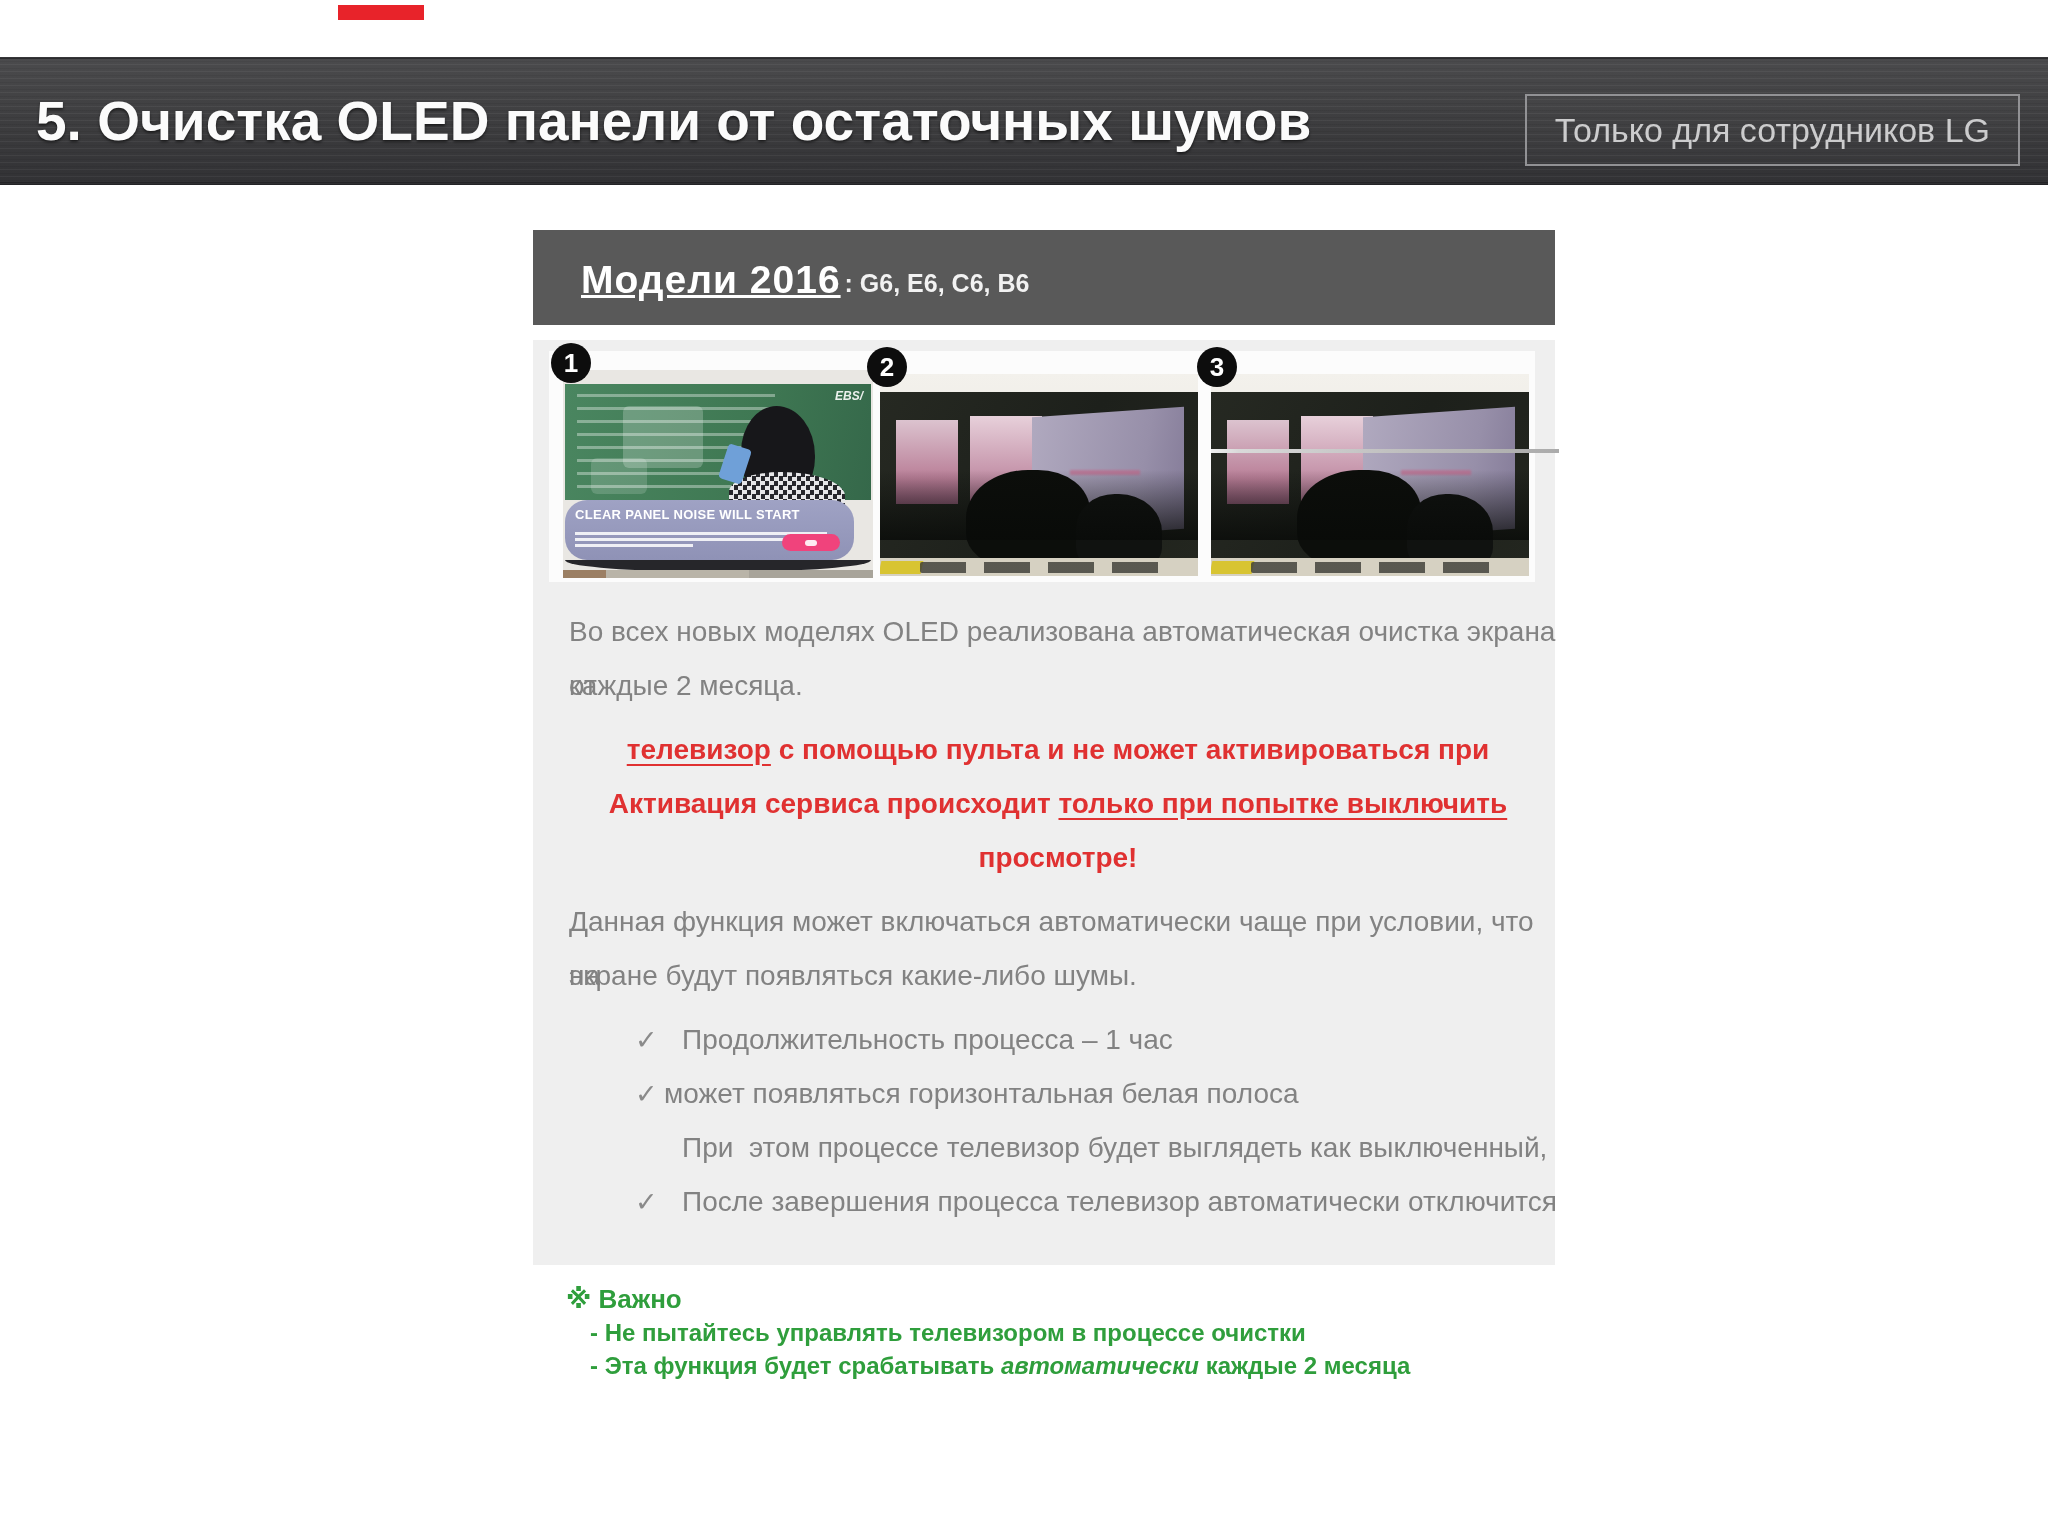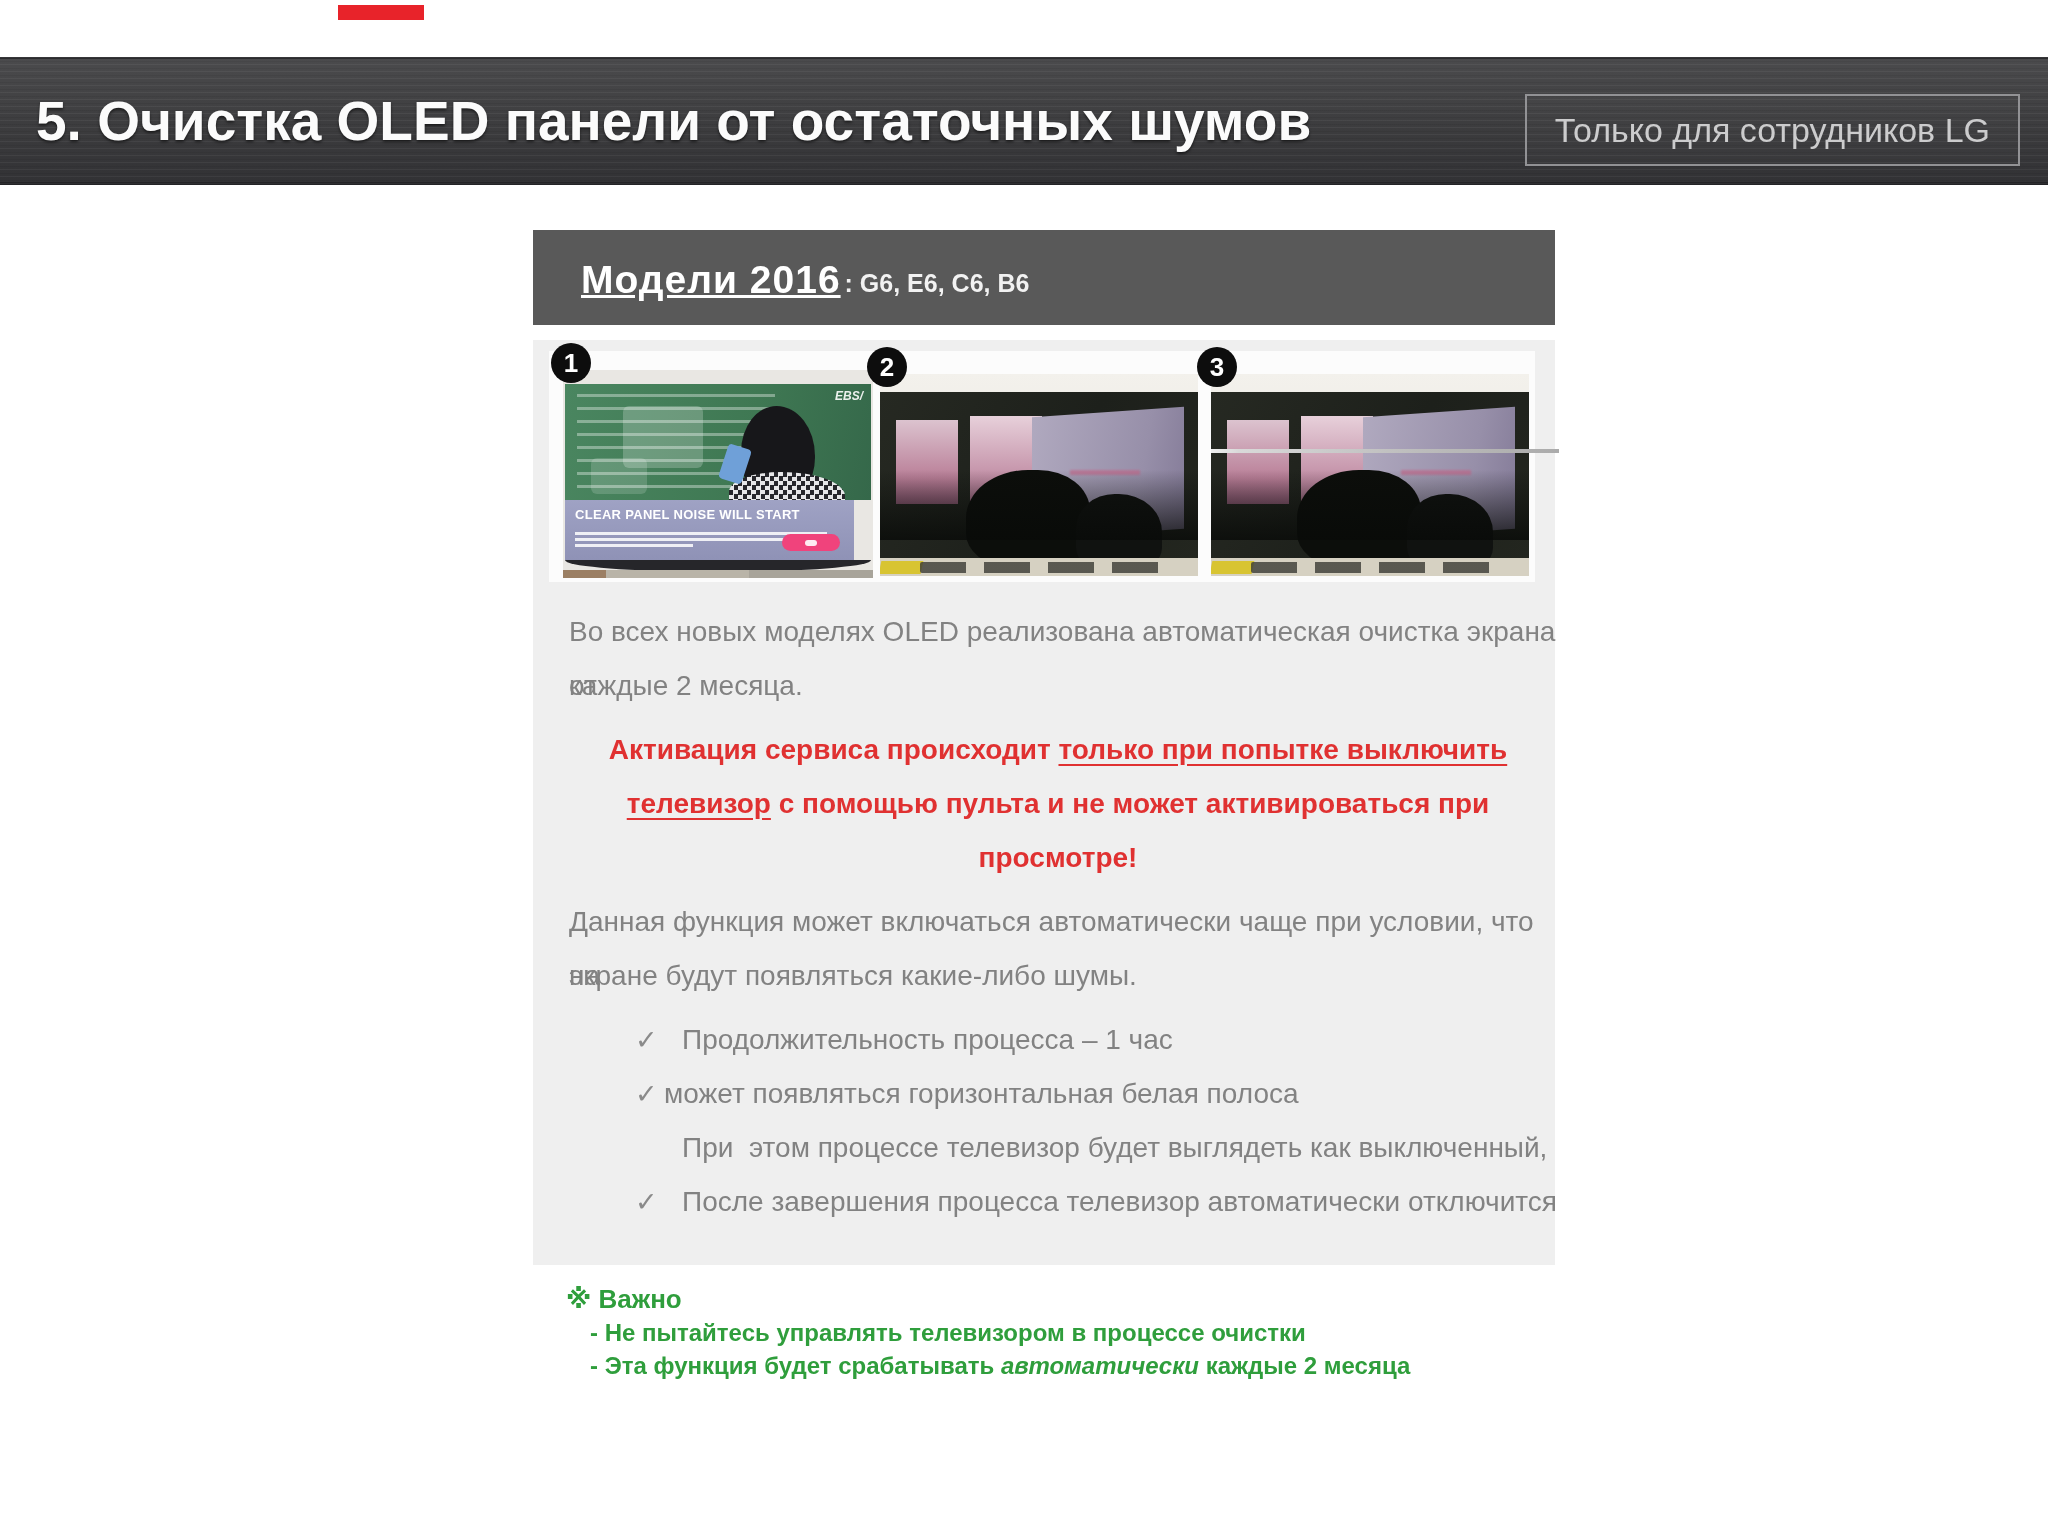--- a/index.html
+++ b/index.html
@@ -46,21 +46,21 @@
     background:repeating-linear-gradient(180deg,rgba(255,255,255,.55) 0 3px,transparent 3px 13px);}
   .glare1{position:absolute;left:58px;top:22px;width:80px;height:62px;background:rgba(255,255,255,.22);border-radius:6px;}
   .glare2{position:absolute;left:26px;top:74px;width:56px;height:36px;background:rgba(255,255,255,.16);border-radius:6px;}
   .hair{position:absolute;right:56px;top:22px;width:74px;height:96px;background:#17171a;border-radius:48% 52% 46% 46%;}
   .shoulder{position:absolute;right:26px;top:88px;width:116px;height:44px;border-radius:45% 55% 0 0;
     background:repeating-conic-gradient(#e6e6e8 0 25%,#26262b 0 50%) 0 0/9px 9px;}
   .blueitem{position:absolute;right:124px;top:62px;width:24px;height:36px;background:#6fa0d8;
     transform:rotate(18deg);border-radius:4px;}
   .ebs{position:absolute;right:8px;top:5px;color:rgba(255,255,255,.9);font-size:12px;font-weight:700;font-style:italic;margin-left:19px;}
   .p1-banner{position:absolute;left:2px;top:130px;right:19px;height:60px;
-    background:linear-gradient(180deg,#9fa2c4 0%,#8f92b6 100%);}
+    background:linear-gradient(180deg,#9fa2c4 0%,#8f92b6 100%);border-radius:22px;}
   .p1-banner .bn-title{position:absolute;left:10px;top:7px;color:#ffffff;font-size:13px;font-weight:700;
     letter-spacing:.3px;white-space:nowrap;}
   .bn-sub{position:absolute;left:10px;height:3px;background:rgba(255,255,255,.85);}
   .bn-sub.s1{top:32px;width:252px;}
   .bn-sub.s2{top:38px;width:252px;}
   .bn-sub.s3{top:44px;width:118px;}
   .ok-pill{position:absolute;right:14px;bottom:9px;width:58px;height:17px;border-radius:9px;background:#f0437c;}
   .ok-pill::after{content:"";position:absolute;left:50%;top:50%;width:12px;height:6px;transform:translate(-50%,-50%);
     background:rgba(255,255,255,.9);border-radius:3px;}
   .p1-bezel{position:absolute;left:2px;top:190px;right:2px;height:11px;background:#26262a;border-radius:0 0 40% 40%/0 0 100% 100%;}
@@ -205,22 +205,22 @@
     </div>
 
     <div class="callout-line"></div>
 
     <div class="textflow">
       <div class="para1 gray" id="para1">
           <div class="tline"><span>Во всех новых моделях OLED реализована автоматическая очистка экрана от</span></div>
           <div class="tline"><span>каждые 2 месяца.</span></div>
         </div>
       <div class="pred" id="paraRed">
+          <div class="tline"><span class="u">телевизор</span><span> с помощью пульта и не может активироваться при</span></div>
           <div class="tline"><span>Активация сервиса происходит </span><span class="u">только при попытке выключить</span></div>
-          <div class="tline"><span class="u">телевизор</span><span> с помощью пульта и не может активироваться при</span></div>
           <div class="tline"><span>просмотре!</span></div>
         </div>
       <div class="para2 gray" id="para2">
           <div class="tline"><span>Данная функция может включаться автоматически чаще при условии, что на</span></div>
           <div class="tline"><span>экране будут появляться какие-либо шумы.</span></div>
         </div>
       <div class="checks" id="checks">
           <div class="check-item">
             <span class="tick">✓</span>
             <div class="cl-line">Продолжительность процесса – 1 час</div>

